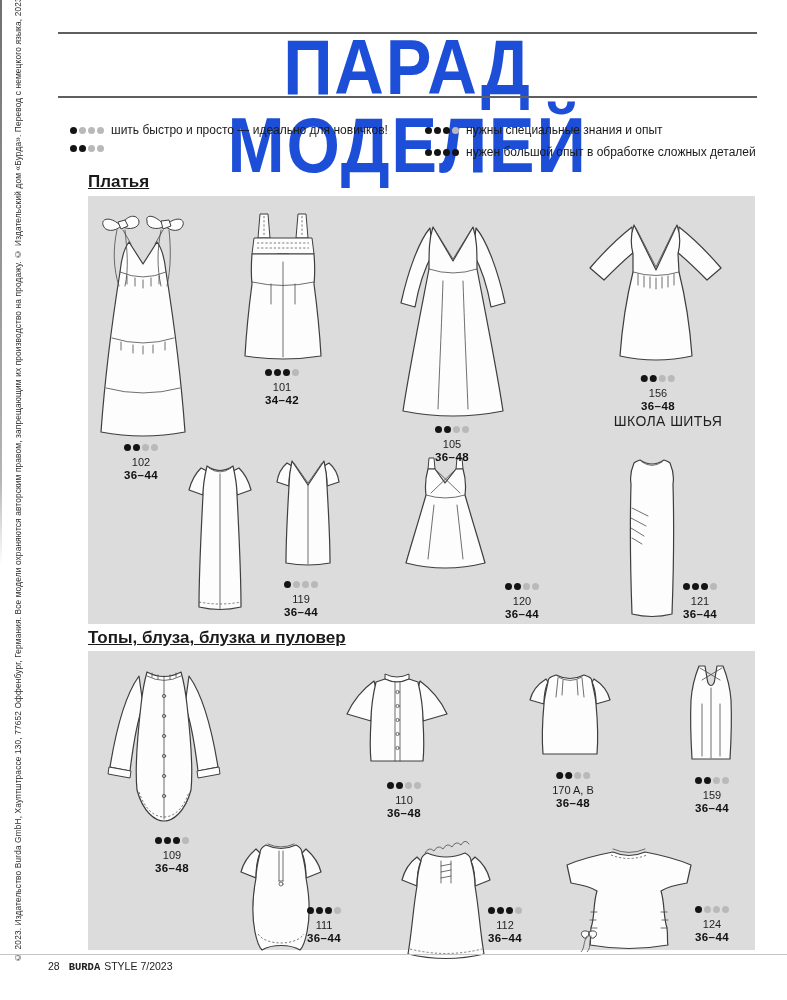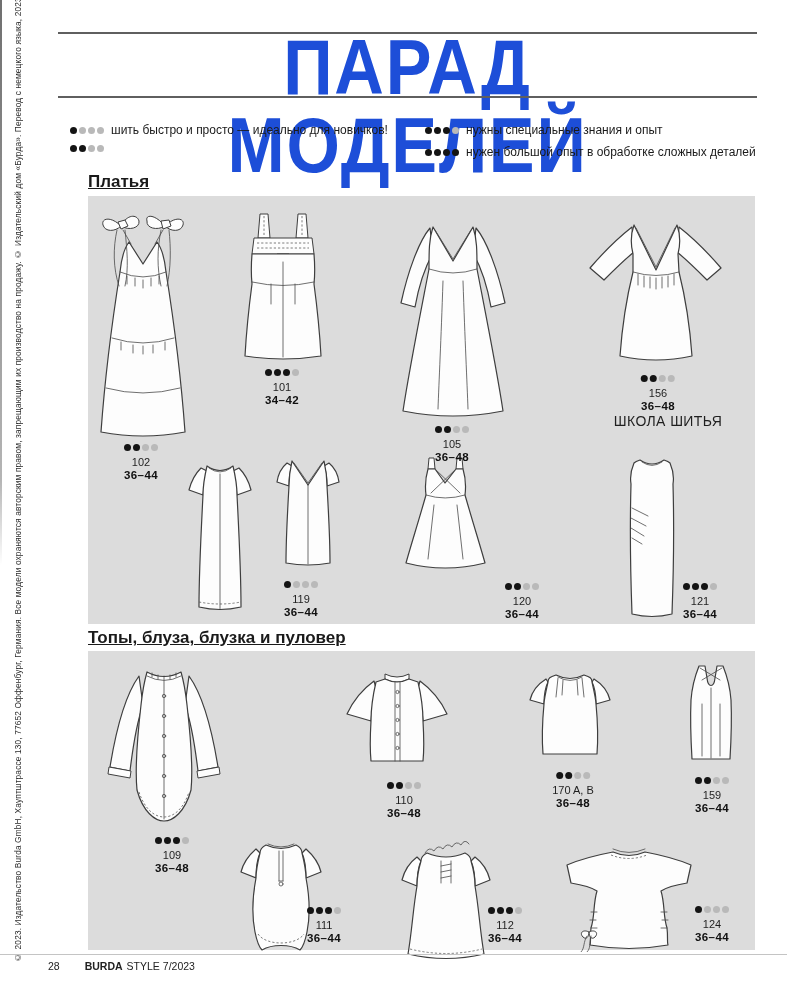--- a/index.html
+++ b/index.html
@@ -41,21 +41,21 @@
   
   .garment{position:absolute;}
   .garment .s{fill:#fdfdfd;stroke:#3e3e3e;stroke-width:1.2;stroke-linejoin:round;stroke-linecap:round;}
   .garment .f{fill:#fdfdfd;stroke:#3e3e3e;stroke-width:1;stroke-linejoin:round;}
   .garment .d{fill:none;stroke:#4a4a4a;stroke-width:.8;stroke-linejoin:round;stroke-linecap:round;}
   .garment .dd{fill:none;stroke:#5a5a5a;stroke-width:.8;stroke-dasharray:2.2 2;}
 
   
   .footer-divider{position:absolute;left:0;top:954px;width:787px;height:1px;background:#c4c4c4;}
   .footer{position:absolute;left:48px;top:960px;font-size:10.5px;color:#222;}
-  .footer .brand{font-weight:bold;margin-left:25px;}
+  .footer .brand{font-weight:bold;margin-left:9px;font-family:Liberation Mono, monospace;}
   .footer .issue{margin-left:4px;}
 </style>
 </head>
 <body>
 
 <div class="page">
 
   <div class="page-edge"></div>
   <div class="sidebar">© 2023. Издательство Burda GmbH, Хауптштрассе 130, 77652 Оффенбург, Германия. Все модели охраняются авторским правом, запрещающим их производство на продажу. © Издательский дом «Бурда». Перевод с немецкого языка, 2023.</div>
 

